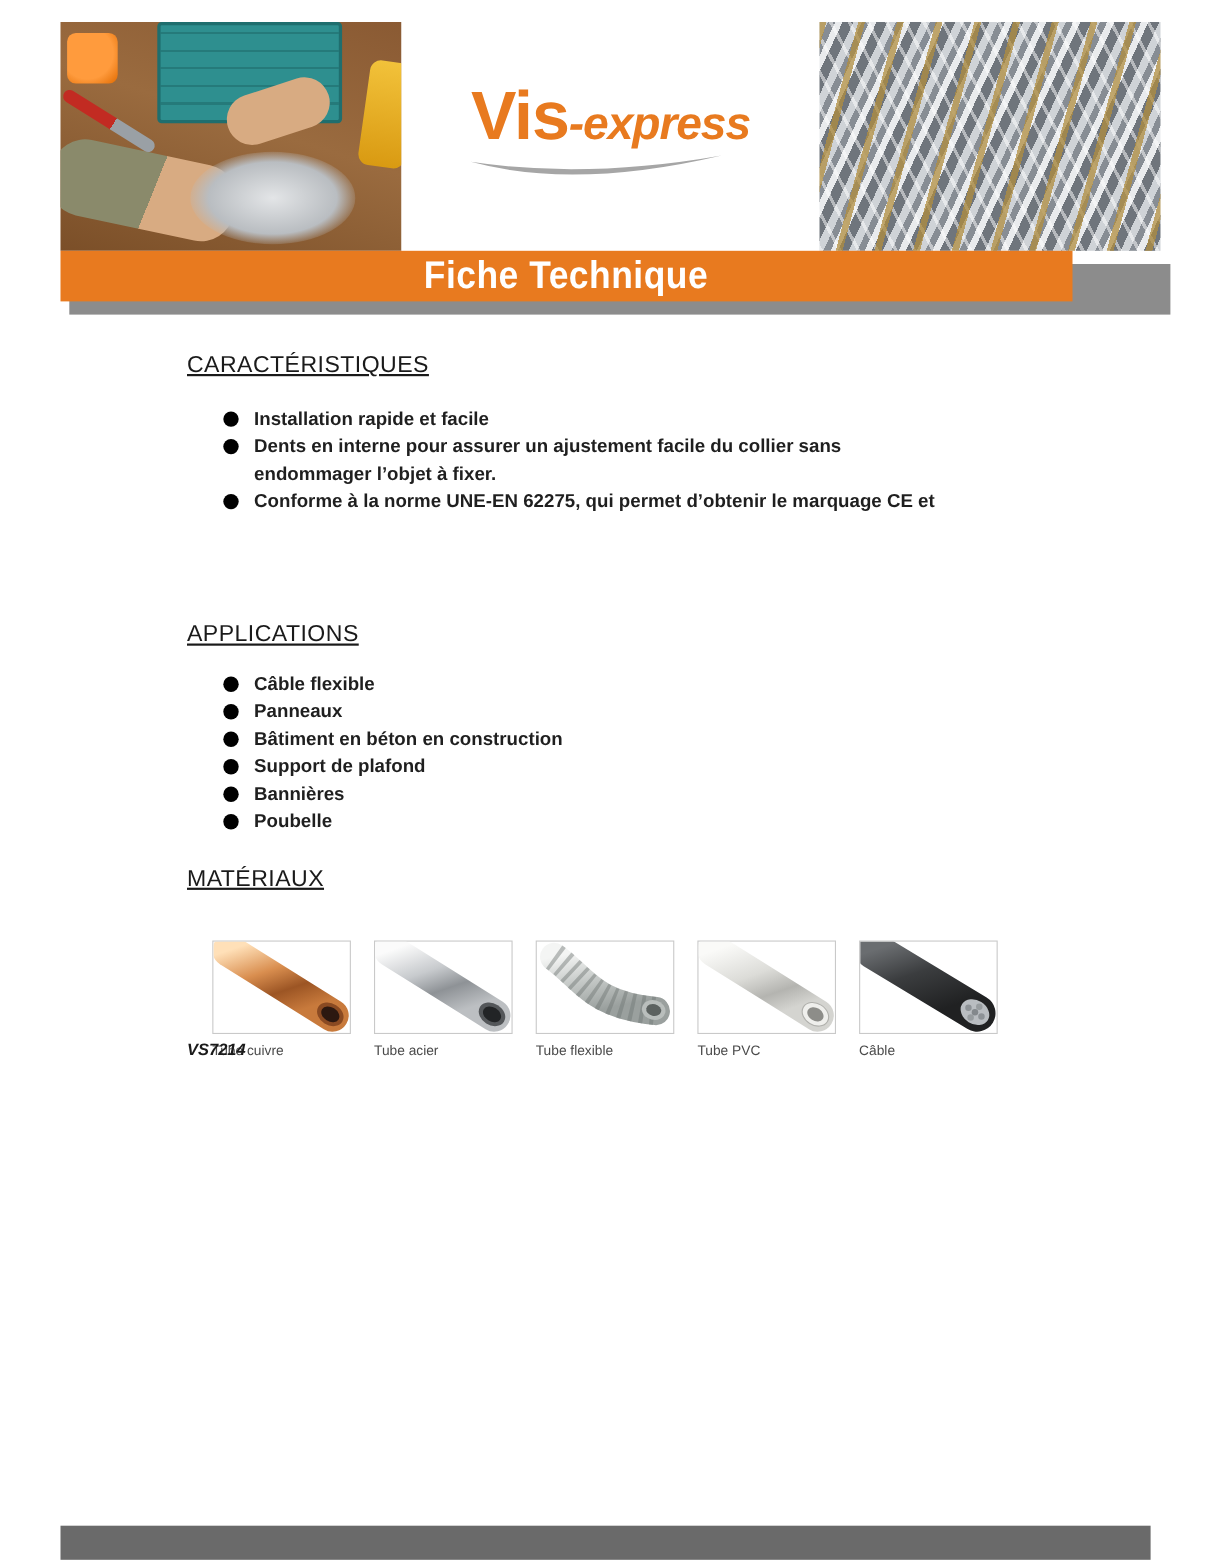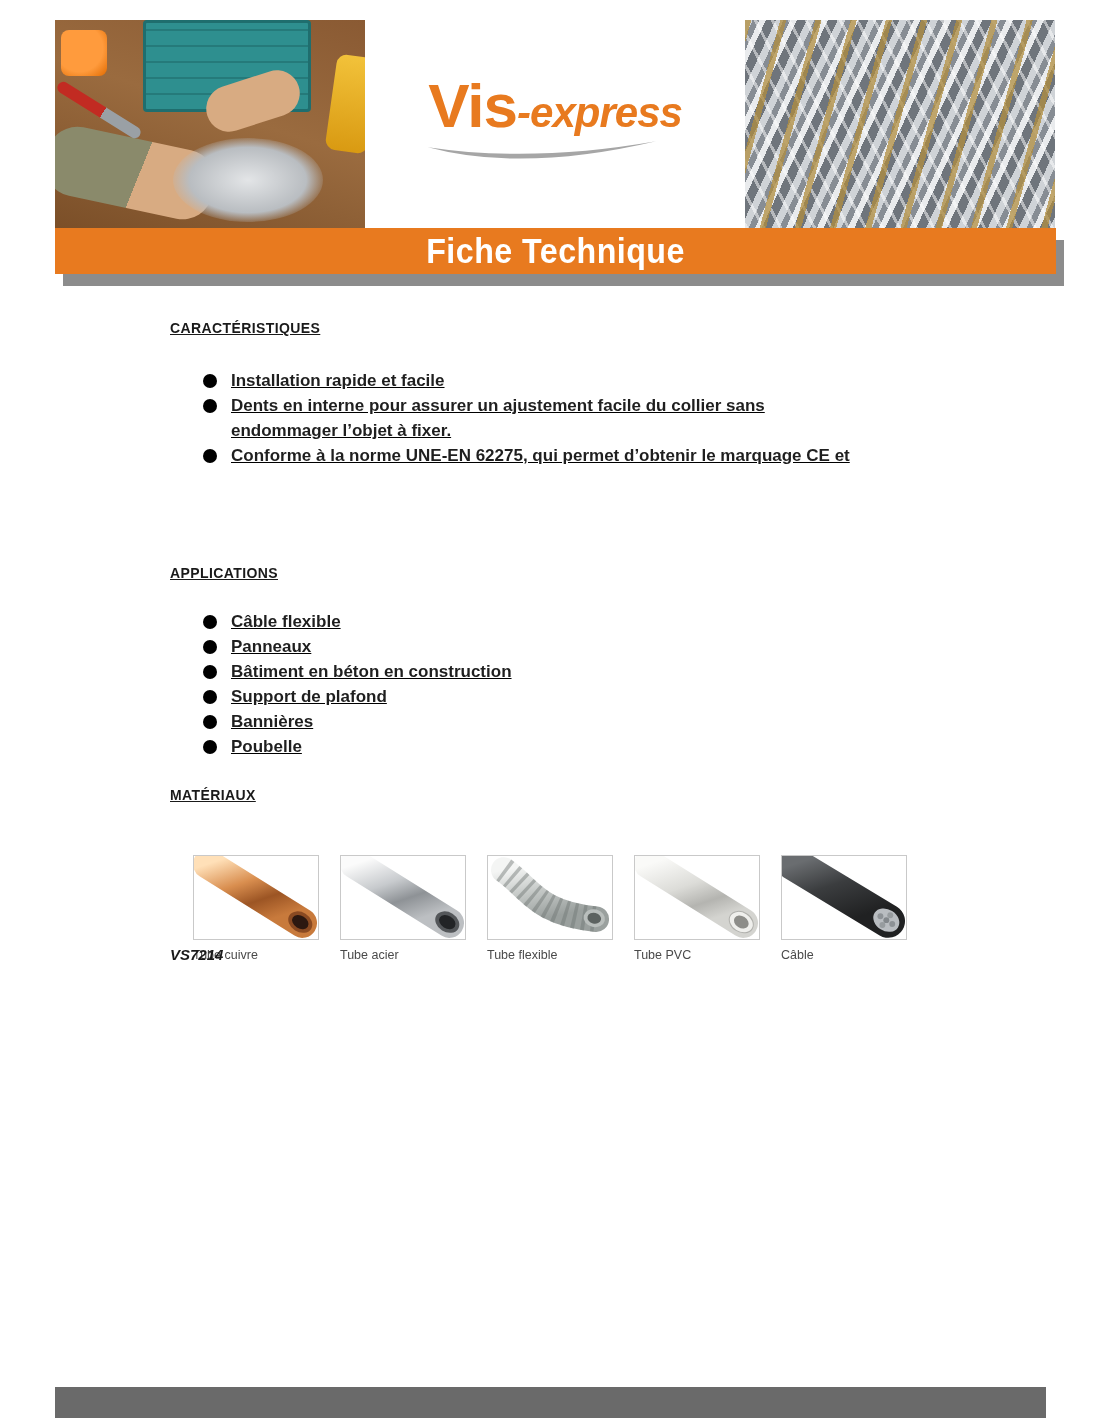--- a/index.html
+++ b/index.html
@@ -37,35 +37,35 @@
   
   .logo-area { position:absolute; left:365px; top:8px; width:380px; height:208px;
     display:flex; flex-direction:column; align-items:center; justify-content:center; background:#fff; }
   .logo-line { white-space:nowrap; line-height:1; }
   .logo-main { color:var(--orange,#e87a1f); font-size:62px; font-weight:700; letter-spacing:-1px; }
   .logo-suffix { color:var(--orange,#e87a1f); font-size:42px; font-weight:700; font-style:italic; letter-spacing:-1px; }
   .logo-swoosh { width:236px; height:34px; margin-top:2px; margin-left:-26px; }
 
   
   .banner-shadow { position:absolute; left:63px; top:228px; width:1001px; height:46px; background:var(--shadow_gray,#8c8c8c); }
-  .banner { position:absolute; left:55px; top:216px; width:1001px; height:46px;
+  .banner { position:absolute; left:55px; top:216px; width:920px; height:46px;
     background:var(--orange,#e87a1f); display:flex; align-items:center; justify-content:center; }
   .banner-title { color:#fff; font-size:35px; font-weight:700; transform:scaleX(.92); letter-spacing:0.5px; }
 
   
-  .sec-title { position:absolute; left:170px; font-size:14px; font-weight:700; color:#1a1a1a;
+  .sec-title { position:absolute; left:170px; font-size:21px; font-weight:400; color:#1a1a1a;
     text-decoration:underline; letter-spacing:.4px; }
   #t-carac { top:308px; }
   #t-appl  { top:553px; }
   #t-mat   { top:775px; }
 
   .blist { position:absolute; left:203px; }
   #list-carac { top:356px; width:780px; }
   #list-appl  { top:597px; width:600px; }
-  .bullet-item { display:flex; align-items:flex-start;text-decoration:underline; }
+  .bullet-item { display:flex; align-items:flex-start; }
   .bullet { flex:0 0 14px; width:14px; height:14px; border-radius:50%; background:#000; margin-top:6px; margin-right:14px; }
   .btext { font-size:17px; font-weight:700; color:#1f1f1f; line-height:25px; }
   .btext div { min-height:25px; }
 
   
   .mat-row { position:absolute; left:193px; top:843px; display:flex; gap:21px; }
   .mat-card { width:126px; }
   .mat-img { width:126px; height:85px; background:#fff; border:1px solid #c9c9c9; overflow:hidden; }
   .mat-img svg { display:block; width:100%; height:100%; }
   .mat-card figcaption { margin-top:8px; font-size:12.5px; color:#4a4a4a; }

